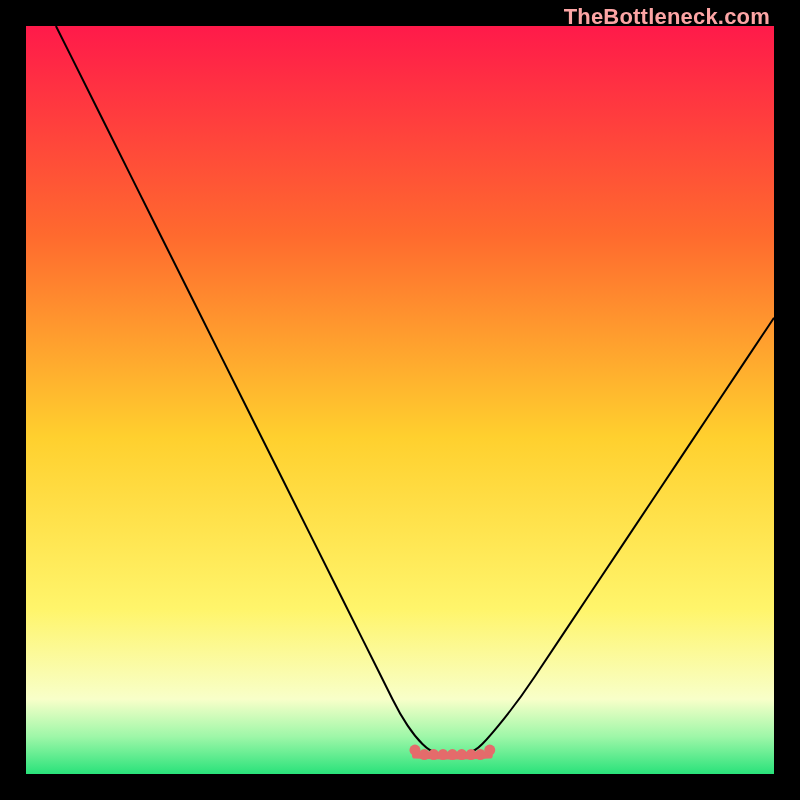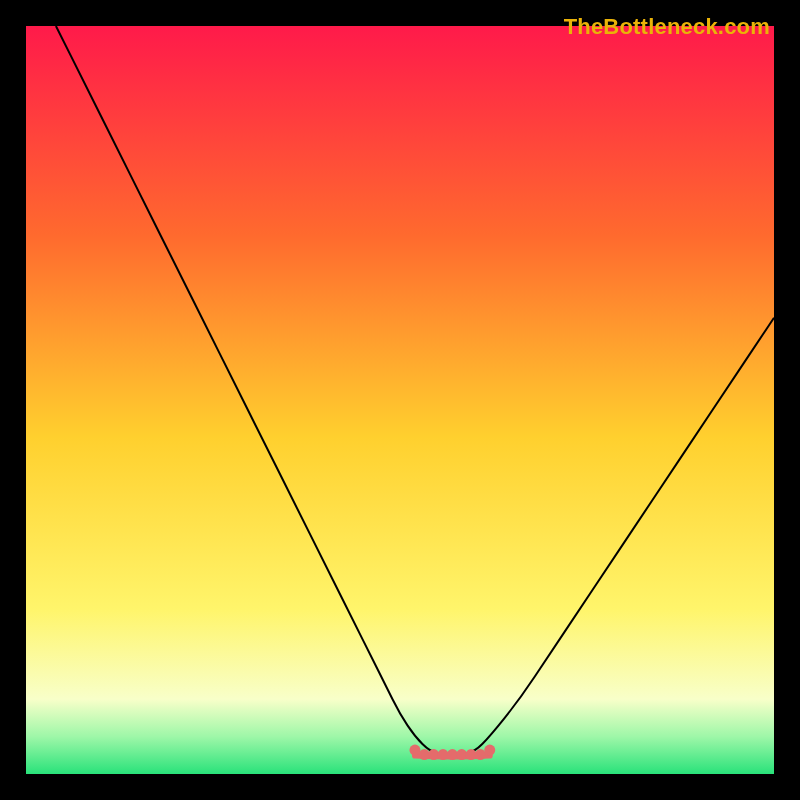--- a/index.html
+++ b/index.html
@@ -20,26 +20,26 @@
   }
   .plot-area {
     position: absolute;
     left: 0;
     top: 0;
     width: 748px;
     height: 748px;
   }
   .watermark {
     position: absolute;
-    top: 14px;
+    top: 4px;
     right: 30px;
     font-family: Arial, Helvetica, sans-serif;
     font-size: 22px;
     font-weight: 600;
-    color: #eab308;
+    color: #fca5a5;
     letter-spacing: 0.2px;
     user-select: none;
   }
 </style>
 </head>
 <body>
 
 <div class="frame">
   <svg class="plot-area" viewBox="0 0 748 748" preserveAspectRatio="none">
     <defs>

